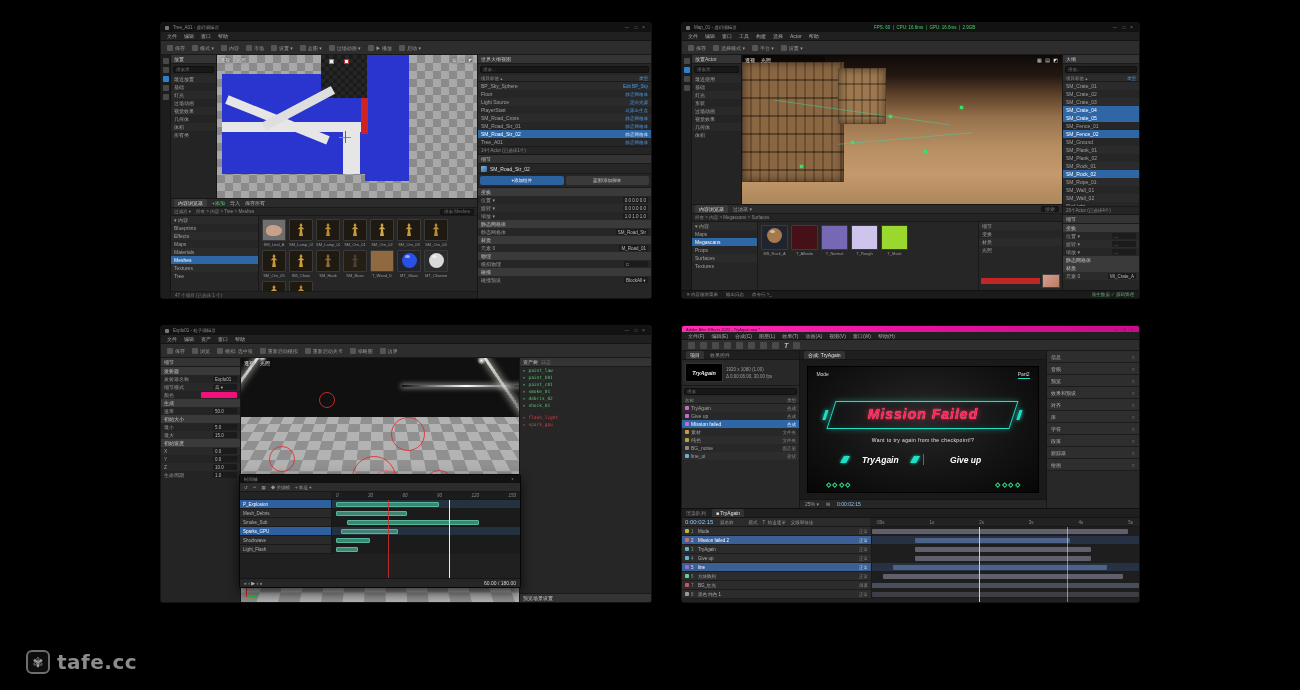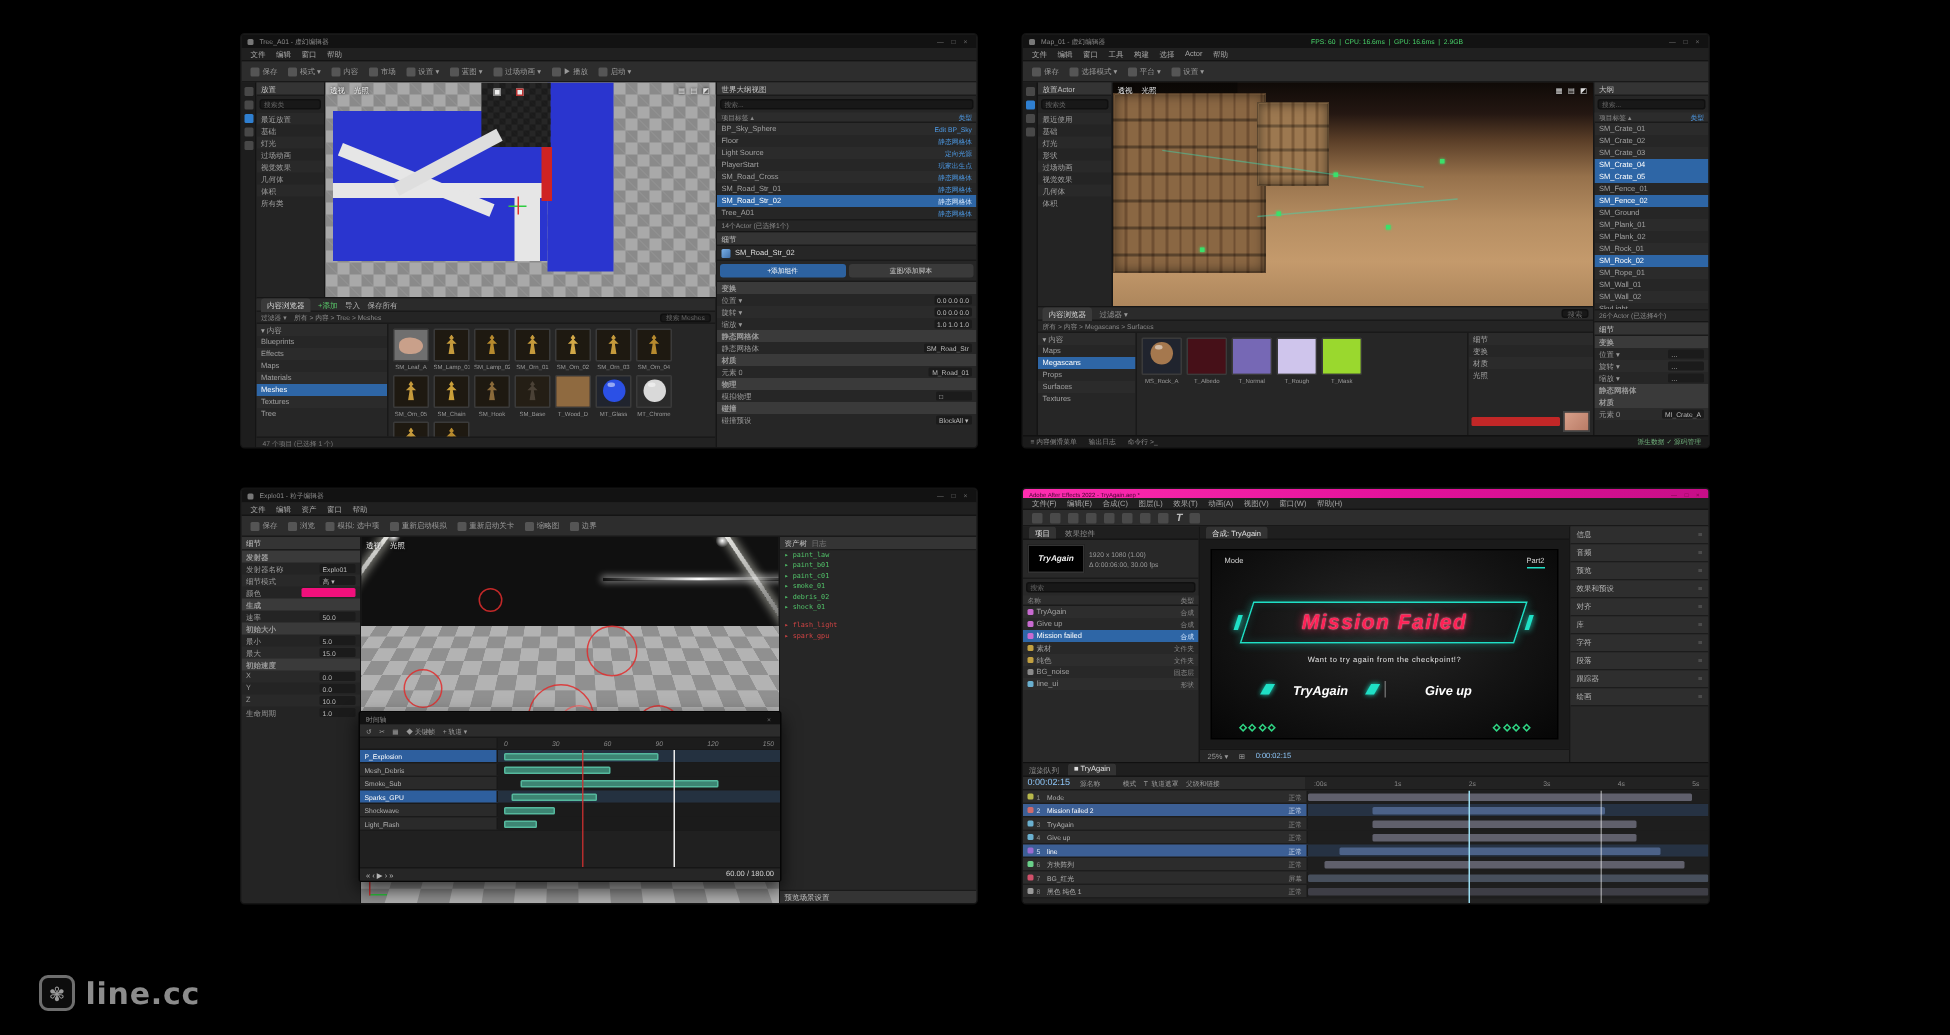--- a/index.html
+++ b/index.html
@@ -1260,16 +1260,16 @@
             <span class="track">
               <i class="aebar" style="left: 0%; width: 100%; background: rgb(62, 62, 70);"></i>
             </span>
           </div>
         </div>
     </div>
   </div>
 
   <div class="wm" style="left:26px; top:650px;">
     <span class="wmicon">✾</span>
-    <span class="wmtext">line.cc</span>
+    <span class="wmtext">tafe.cc</span>
   </div>
 
 </div>
 
 </body></html>

